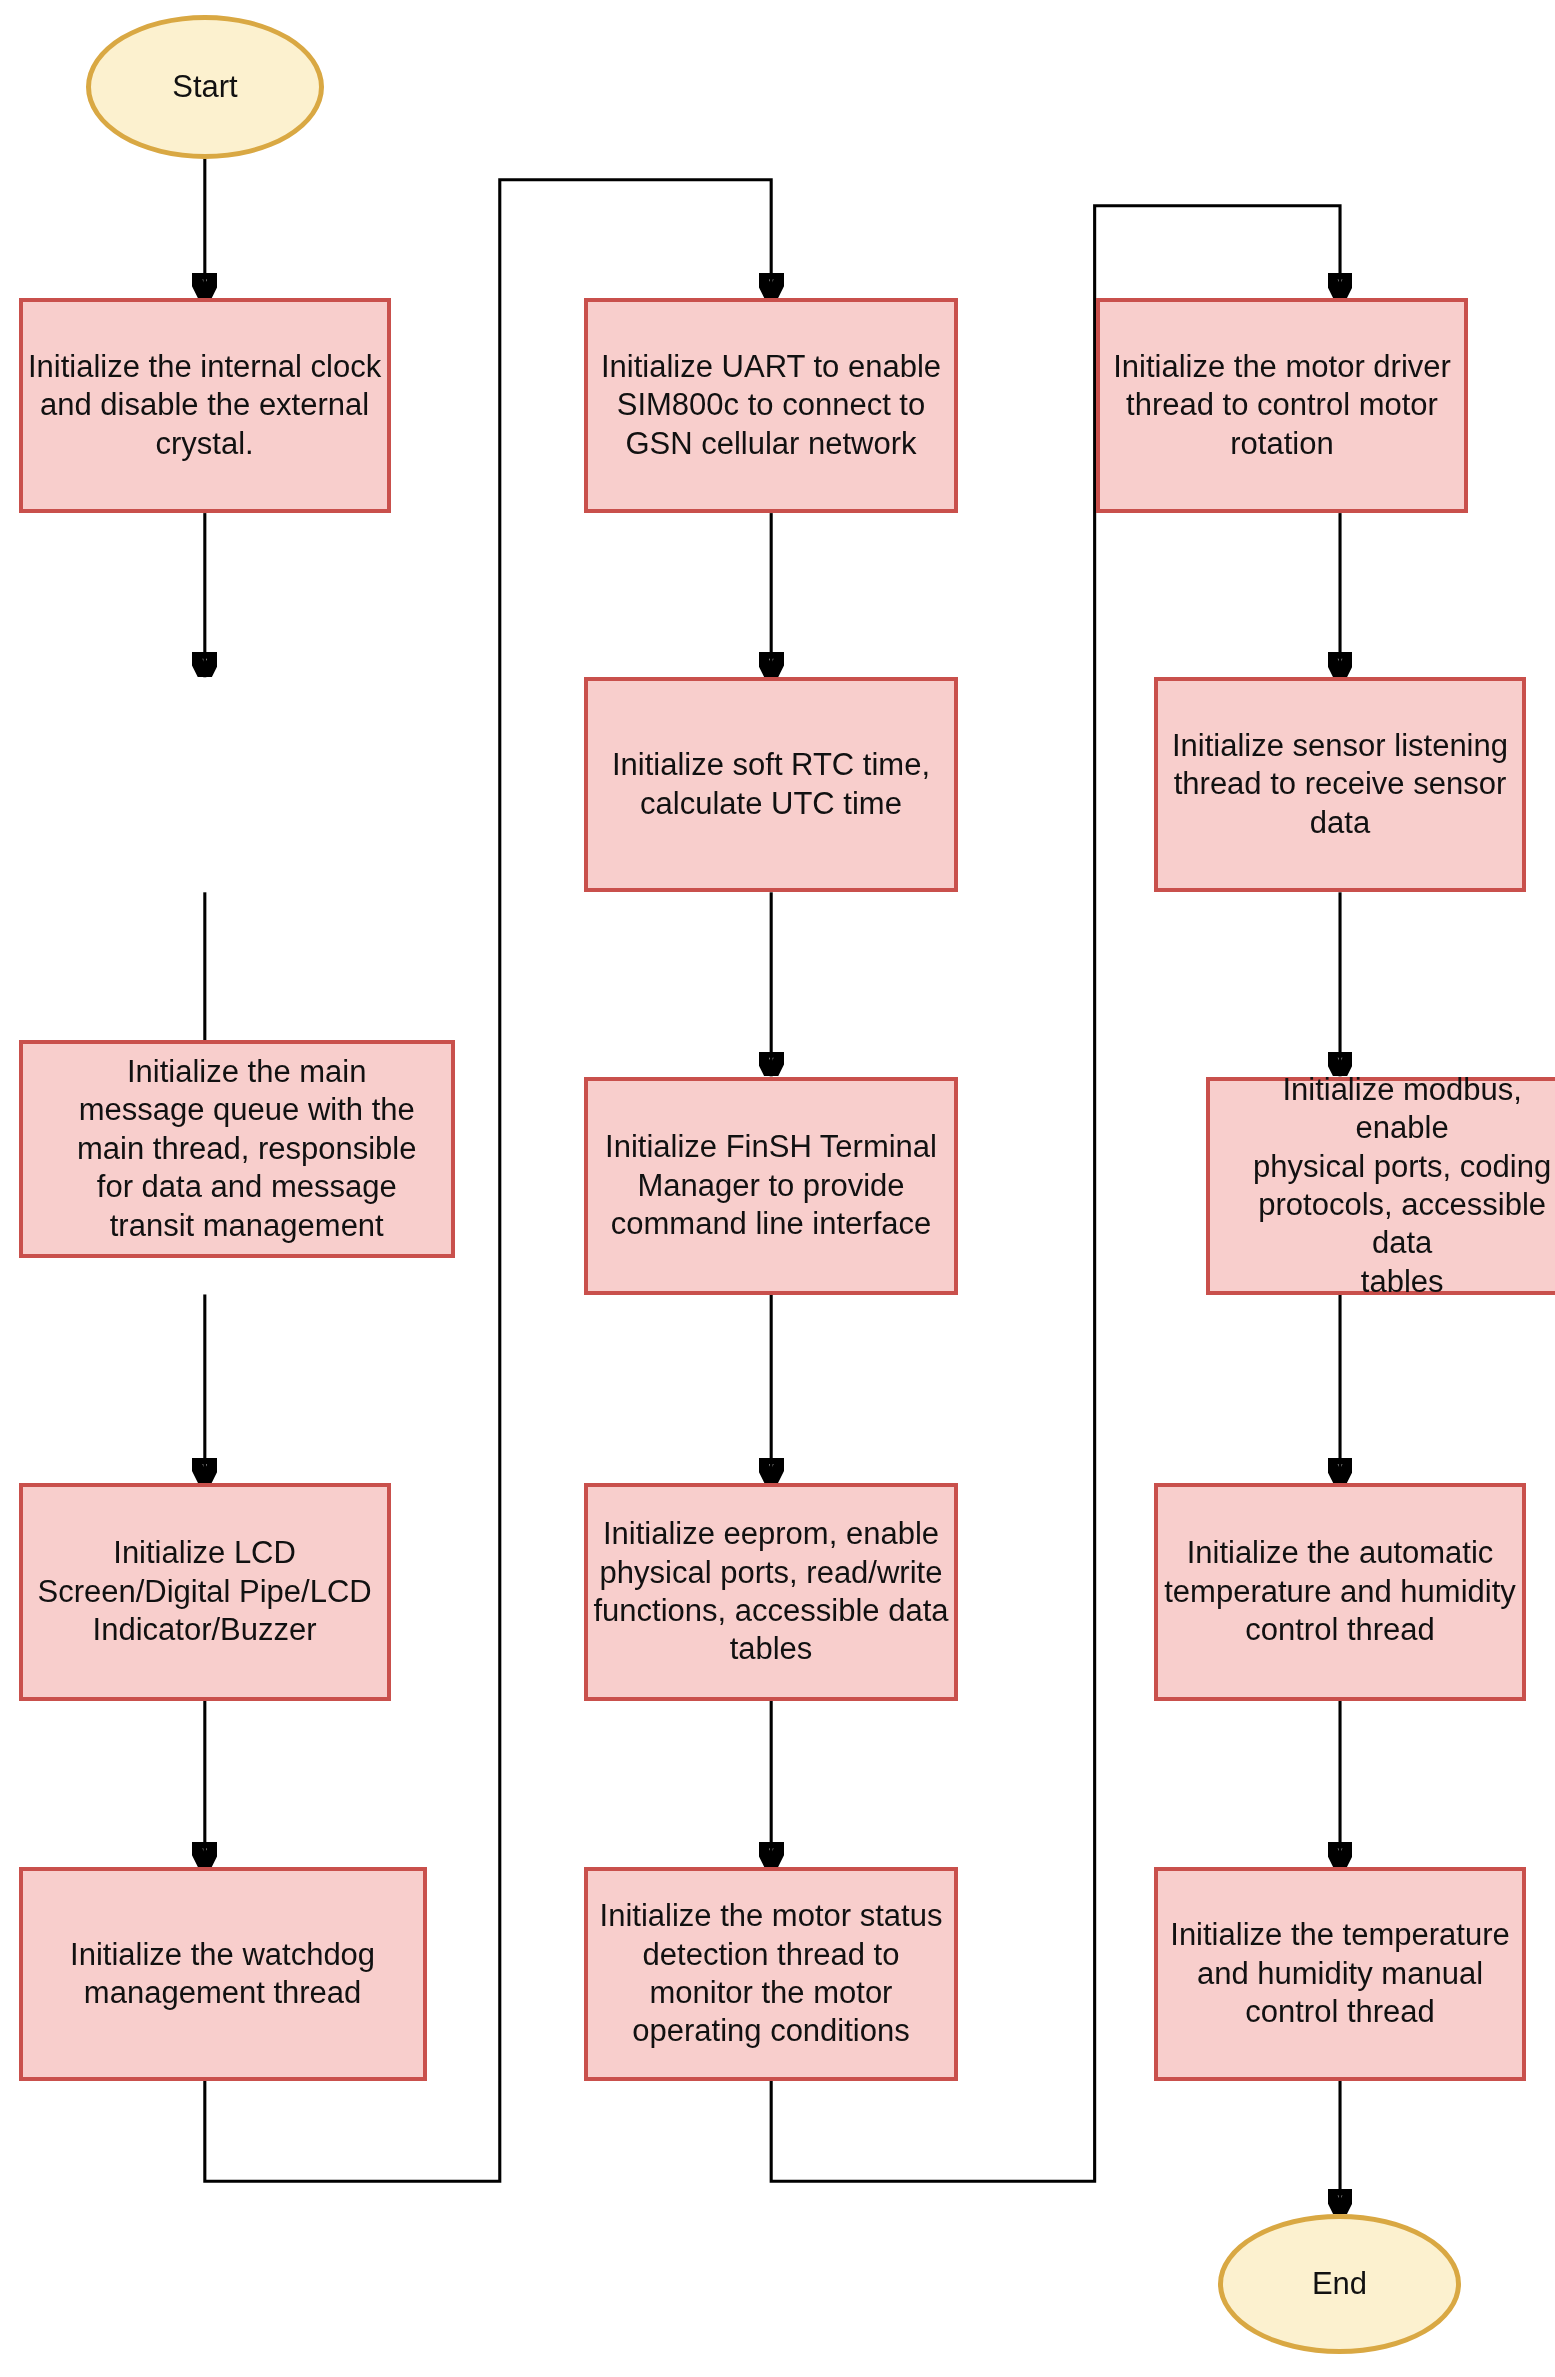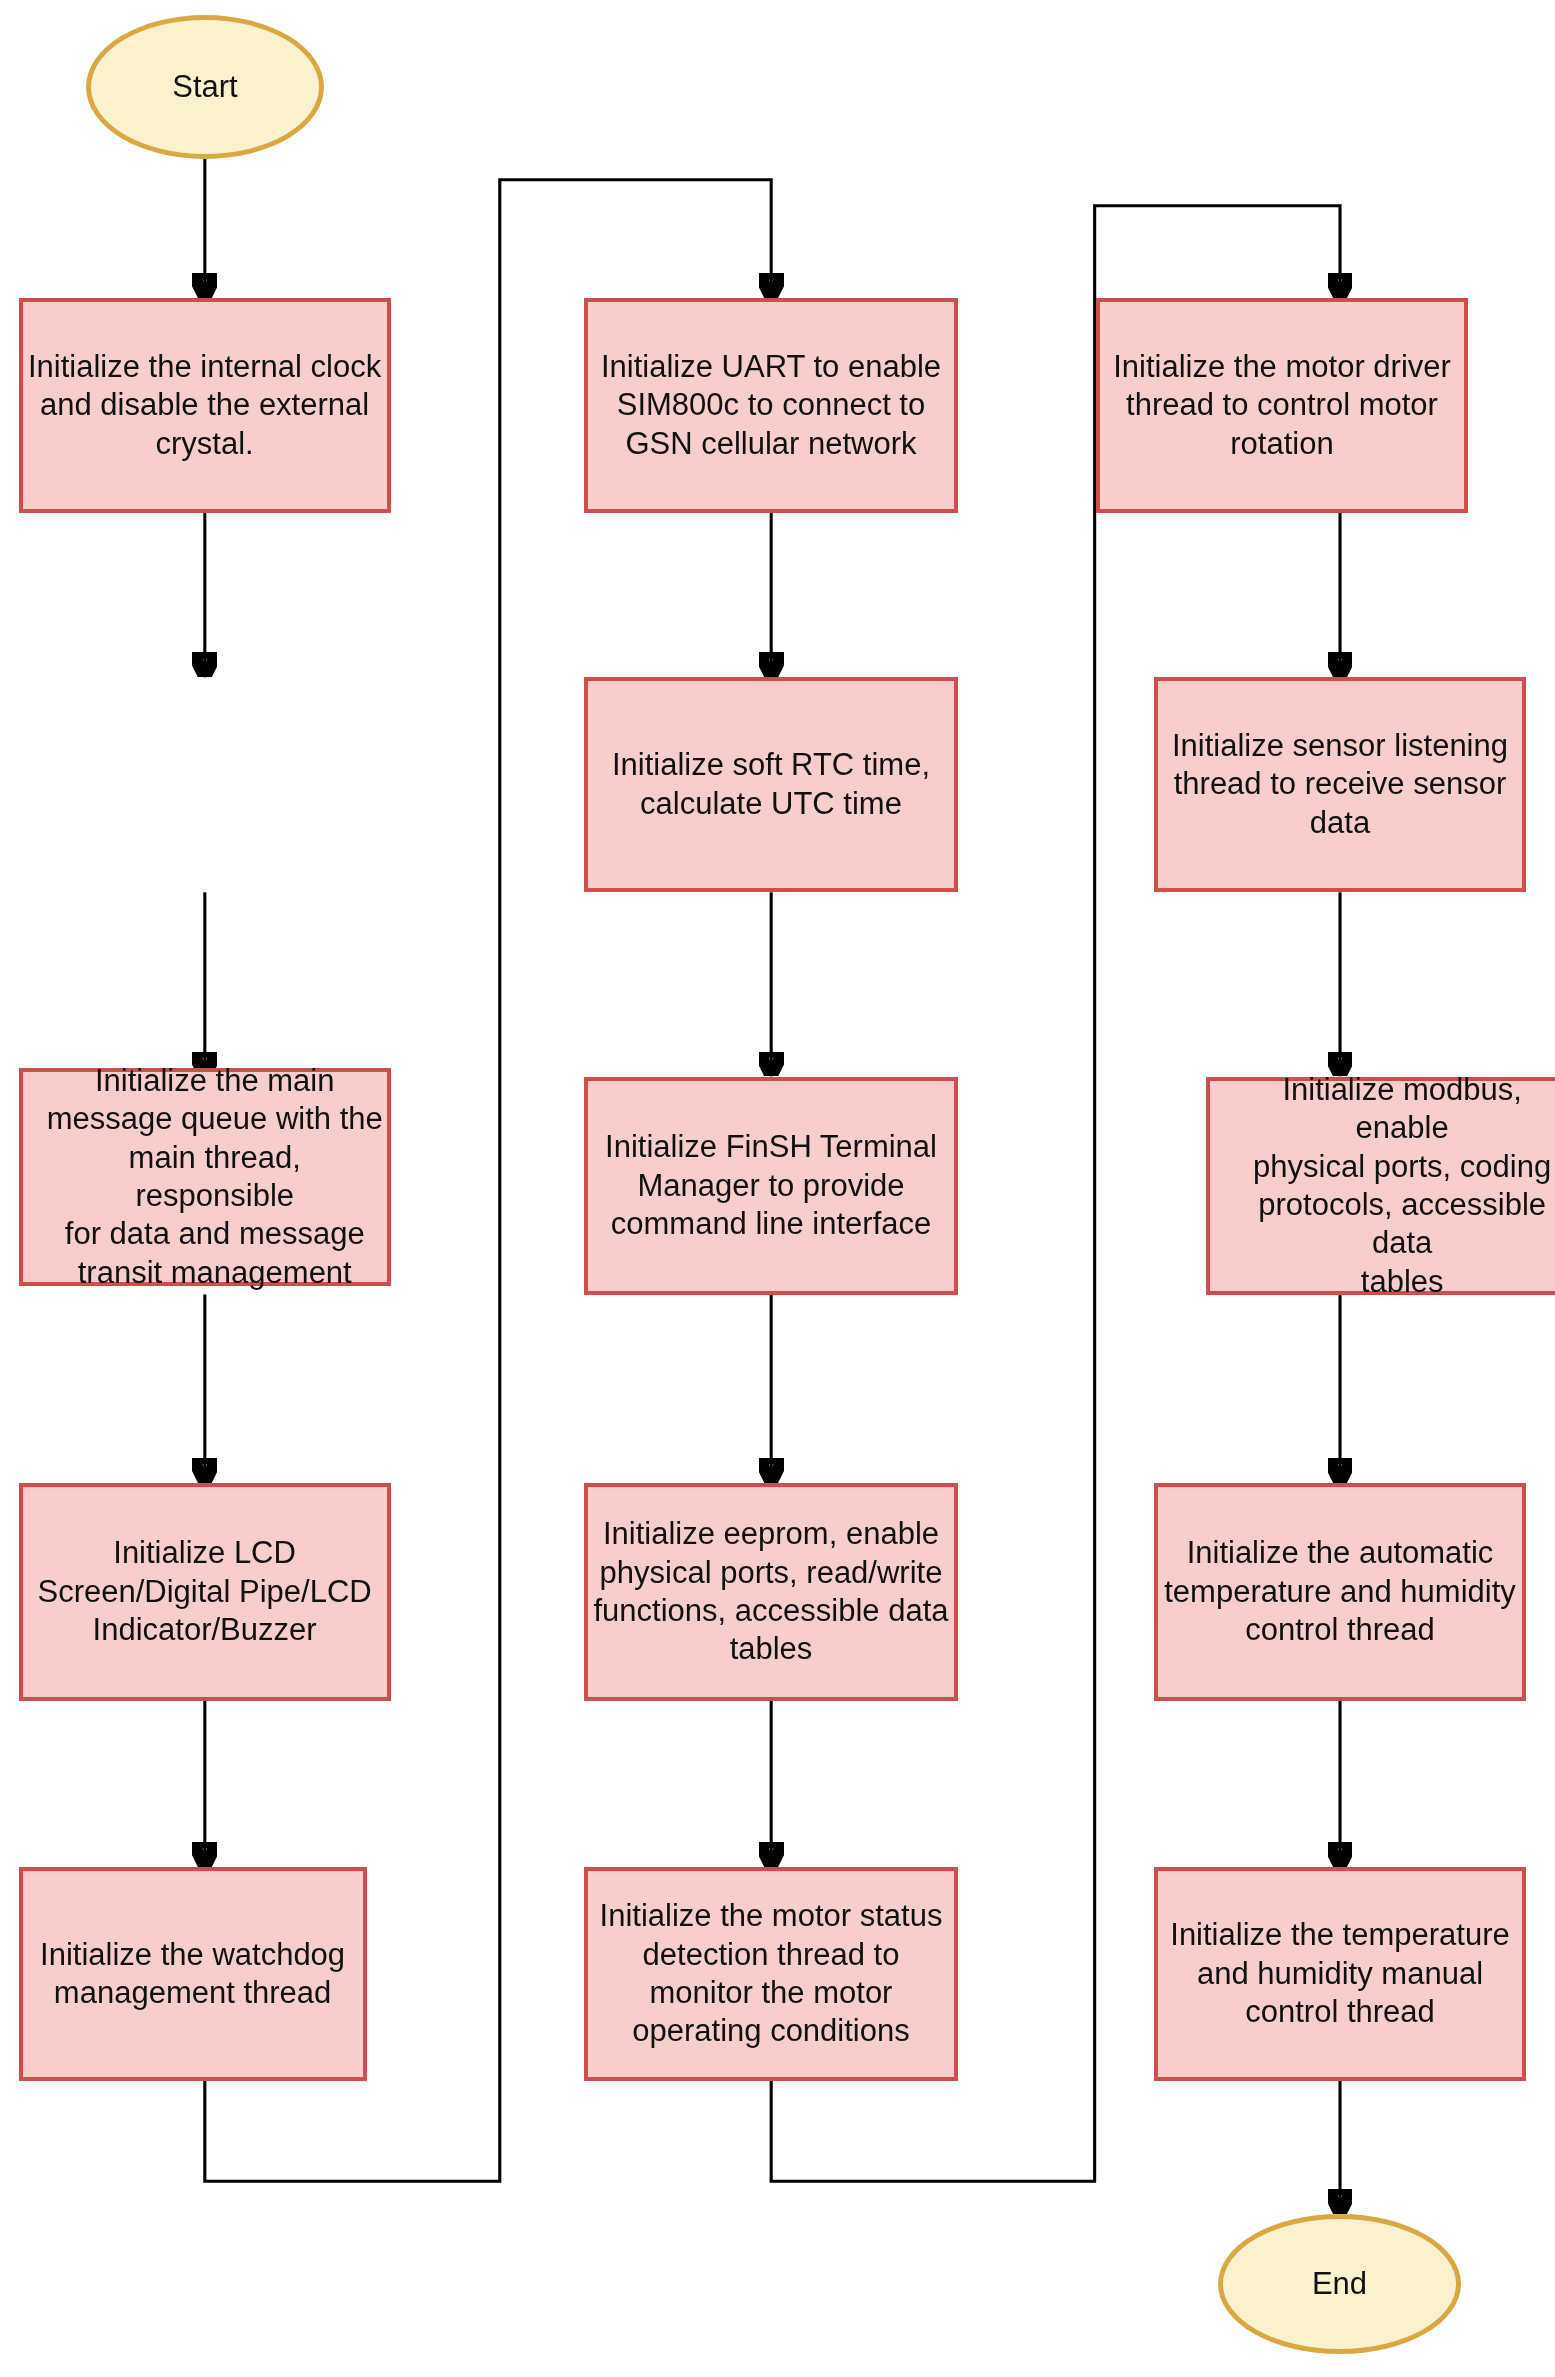--- a/index.html
+++ b/index.html
@@ -78,33 +78,33 @@
 
   <div class="node terminal" style="left:1218px;top:2214px;width:243px;height:140px;">
     <span class="node-label">End</span>
   </div>
 
   <div class="node process" style="left:18.6px;top:298px;width:372px;height:215px;">
     <span class="node-label">Initialize the internal clock
 and disable the external
 crystal.</span>
   </div>
-  <div class="node process" style="left:18.6px;top:1068px;width:372px;height:218px;padding-left:24px;">
+  <div class="node process" style="left:18.6px;top:1040px;width:436px;height:218px;padding-left:24px;">
     <span class="node-label">Initialize the main
 message queue with the
 main thread, responsible
 for data and message
 transit management</span>
   </div>
   <div class="node process" style="left:18.6px;top:1483px;width:372px;height:218px;">
     <span class="node-label">Initialize LCD
 Screen/Digital Pipe/LCD
 Indicator/Buzzer</span>
   </div>
-  <div class="node process" style="left:18.6px;top:1867px;width:348px;height:214px;">
+  <div class="node process" style="left:18.6px;top:1867px;width:408px;height:214px;">
     <span class="node-label">Initialize the watchdog
 management thread</span>
   </div>
 
   <div class="node process" style="left:584px;top:298px;width:374px;height:215px;">
     <span class="node-label">Initialize UART to enable
 SIM800c to connect to
 GSN cellular network</span>
   </div>
   <div class="node process" style="left:584px;top:677px;width:374px;height:215px;">

